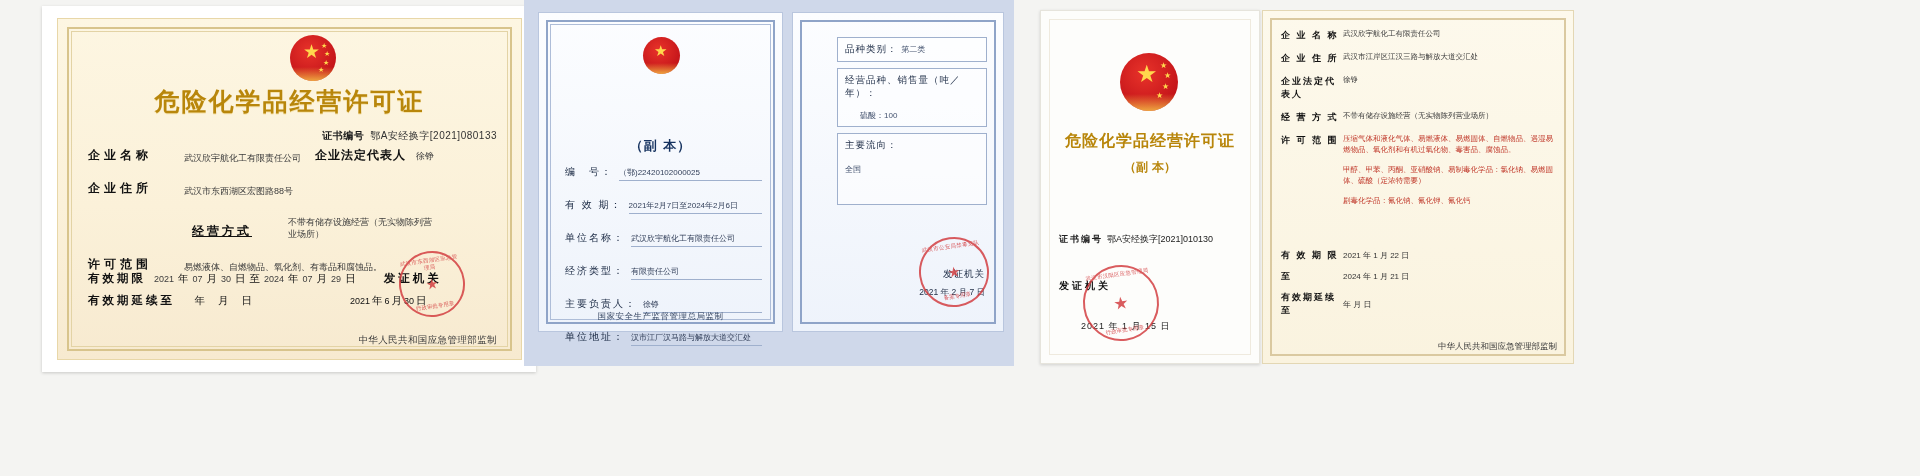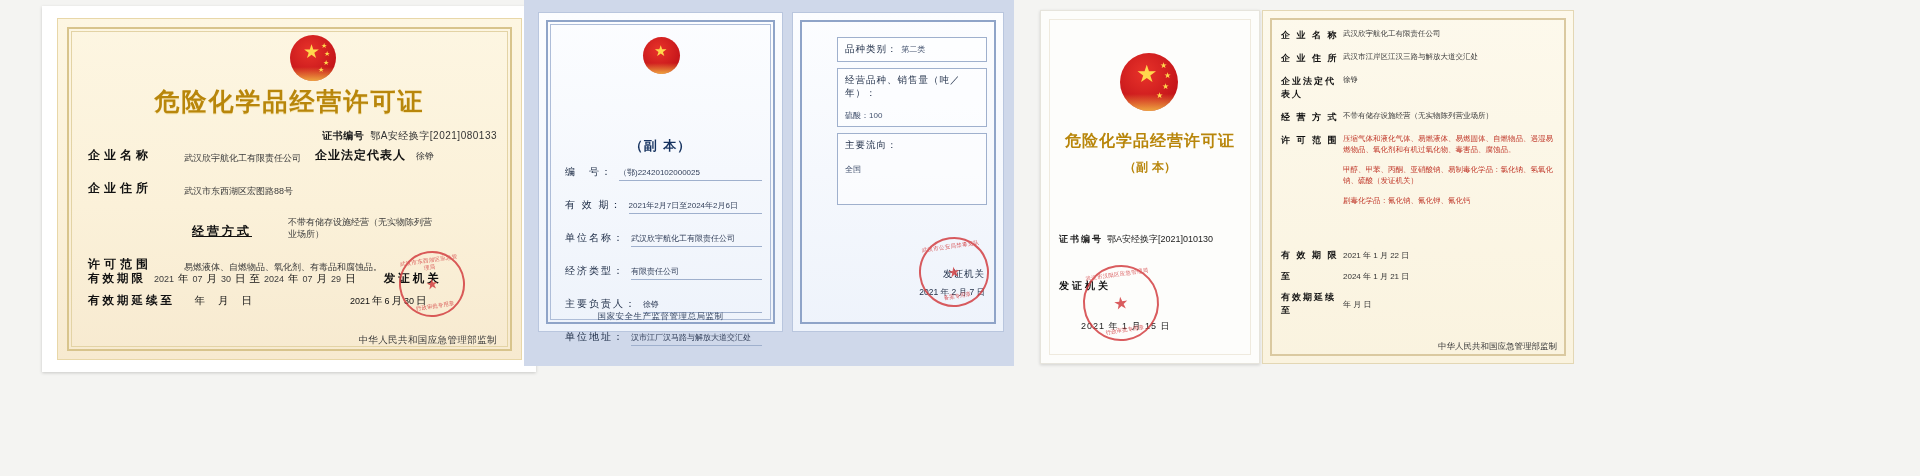--- a/index.html
+++ b/index.html
@@ -350,21 +350,21 @@
       <div class="c2-rrows">
         <div class="c2-rr">
           <div class="bx">
             <span>品种类别：</span>
             <span class="sm">第二类</span>
           </div>
         </div>
         <div class="c2-rr">
           <div class="bx tall">
             <div>经营品种、销售量（吨／年）：</div>
-            <div class="sm" style="margin-top:10px;">硫酸：100</div>
+            <div class="sm" style="margin-top:10px;margin-left:15px;">硫酸：100</div>
           </div>
         </div>
         <div class="c2-rr">
           <div class="bx tall2">
             <div>主要流向：</div>
             <div class="sm" style="margin-top:12px;">全国</div>
           </div>
         </div>
       </div>
 
@@ -429,21 +429,21 @@
       <div class="c4-r">
         <span class="c4-k">经 营 方 式</span>
         <span class="c4-v">不带有储存设施经营（无实物陈列营业场所）</span>
       </div>
       <div class="c4-r">
         <span class="c4-k">许 可 范 围</span>
         <span class="c4-v red">压缩气体和液化气体、易燃液体、易燃固体、自燃物品、遇湿易燃物品、氧化剂和有机过氧化物、毒害品、腐蚀品。</span>
       </div>
       <div class="c4-r">
         <span class="c4-k"></span>
-        <span class="c4-v red">甲醇、甲苯、丙酮、亚硝酸钠、易制毒化学品：氯化钠、氢氧化钠、硫酸（发证机关）</span>
+        <span class="c4-v red">甲醇、甲苯、丙酮、亚硝酸钠、易制毒化学品：氯化钠、易燃固体、硫酸（定浓特需要）</span>
       </div>
       <div class="c4-r">
         <span class="c4-k"></span>
         <span class="c4-v red">剧毒化学品：氰化钠、氰化钾、氰化钙</span>
       </div>
     </div>
 
     <div class="c4-valid">
       <div class="line">
         <span class="k">有 效 期 限</span>

